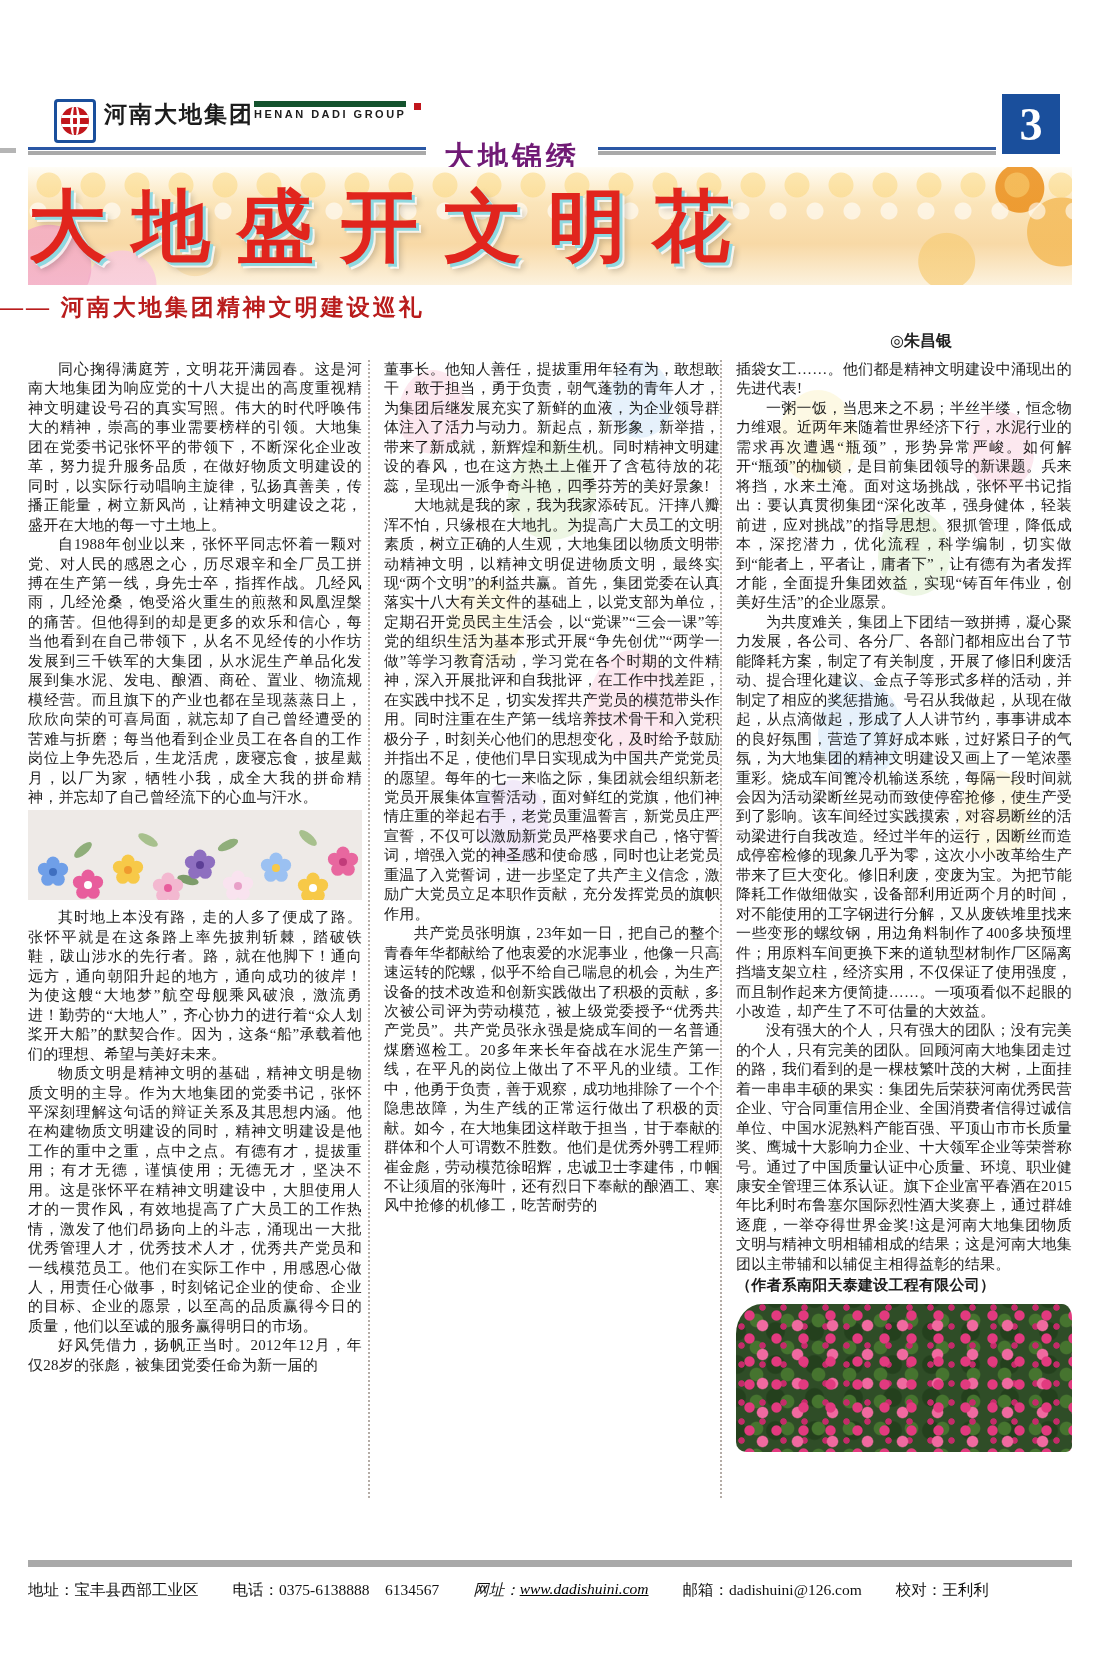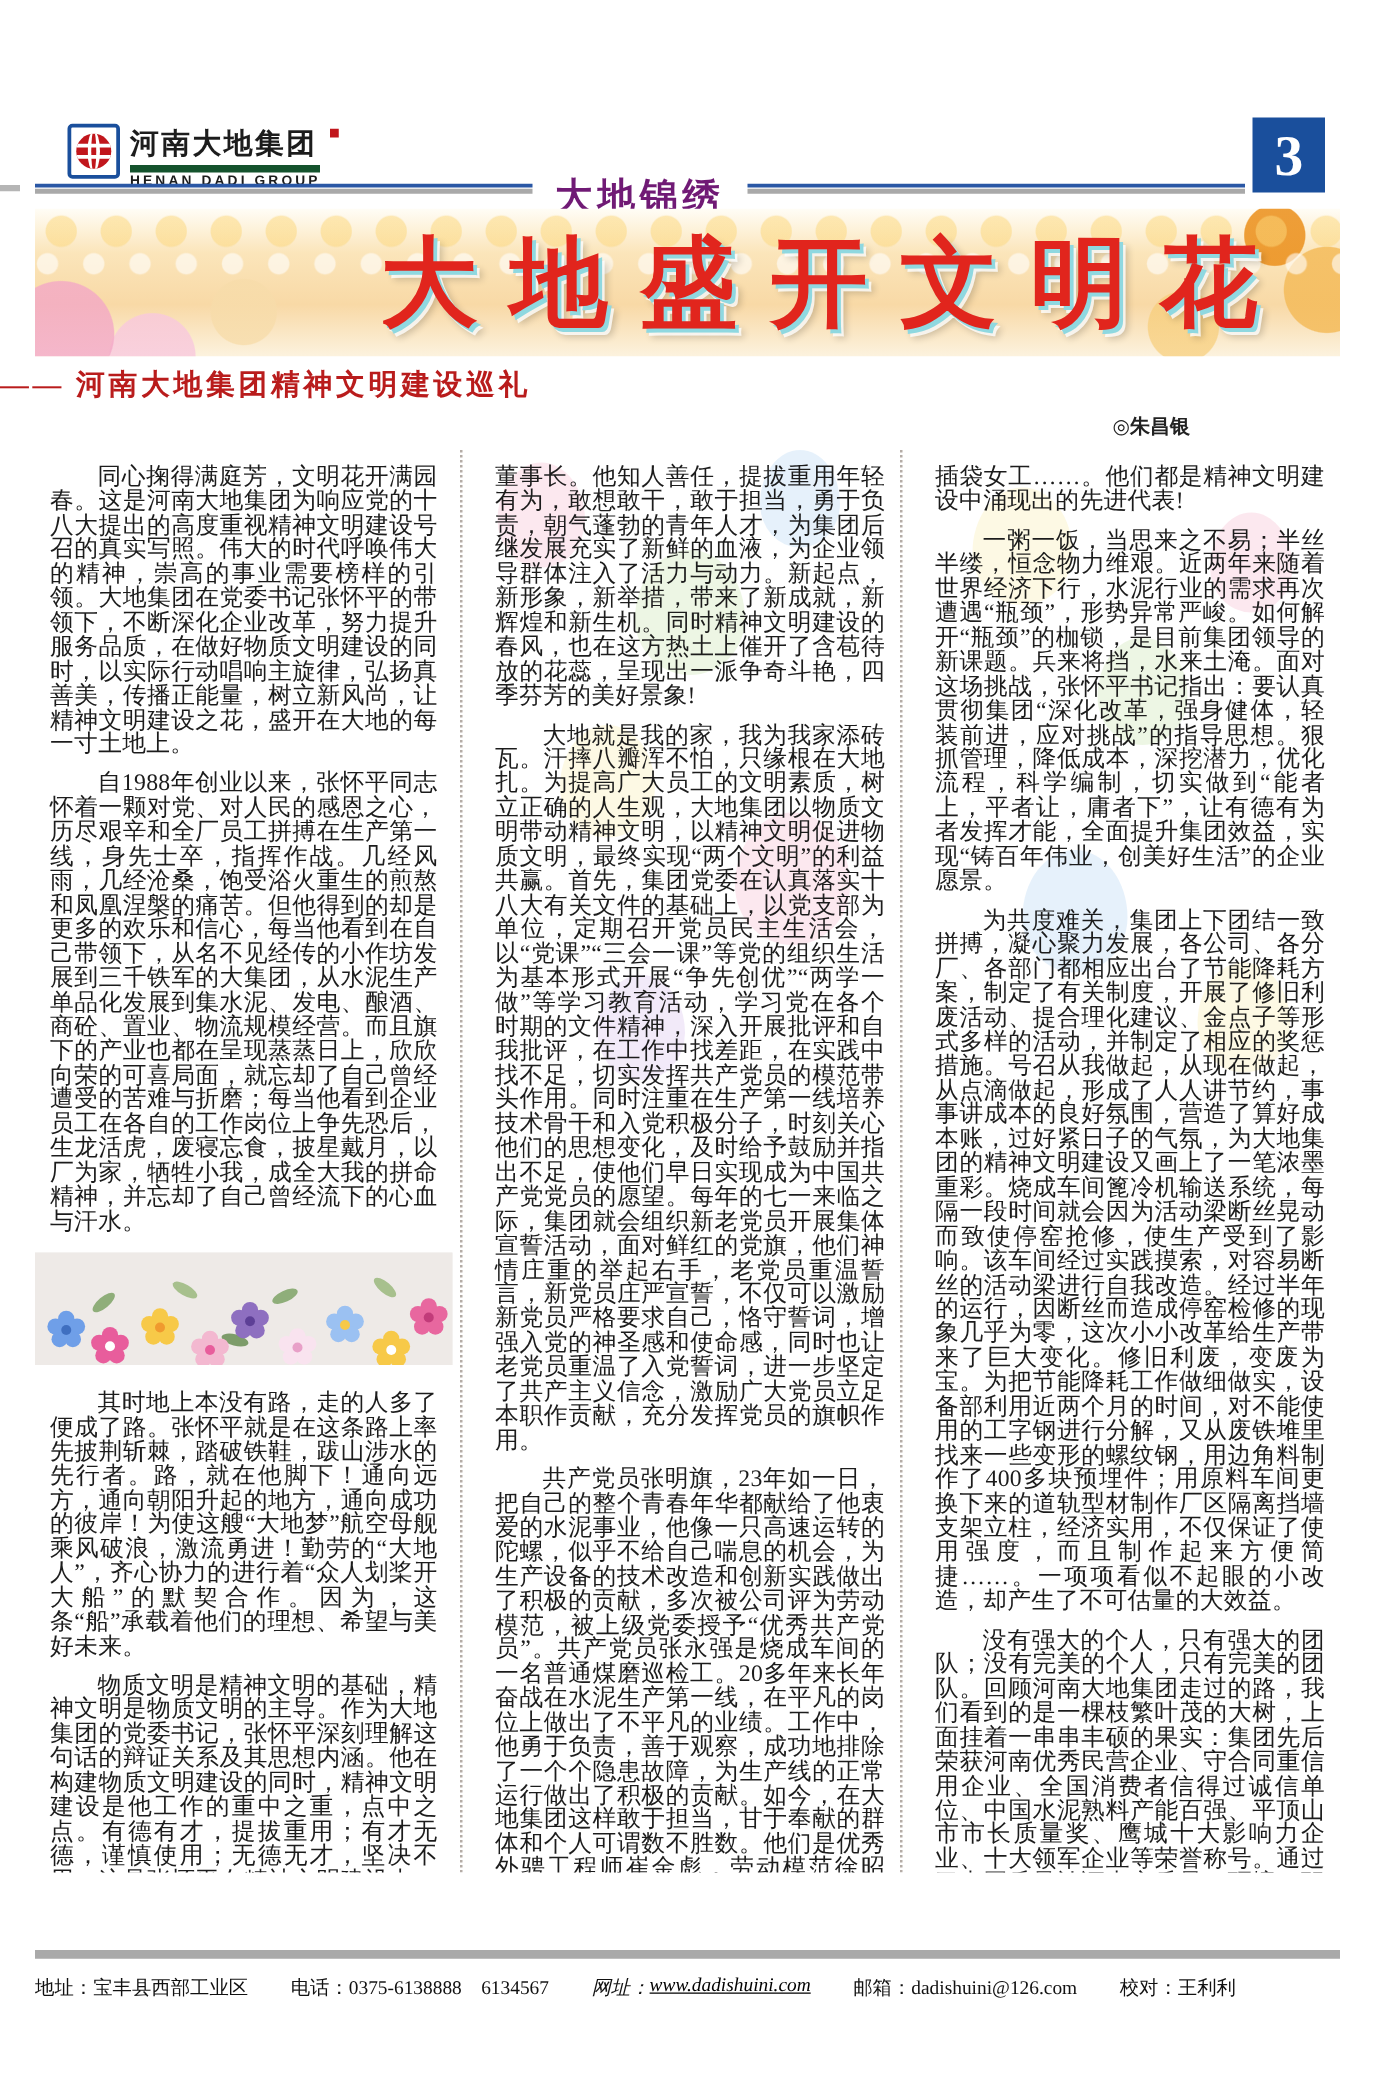--- a/index.html
+++ b/index.html
@@ -6,21 +6,21 @@
   #page{position:relative;width:1100px;height:1673px;background:#ffffff;overflow:hidden;
         font-family:"Liberation Serif","DejaVu Serif",serif;color:#1c1c1c;}
 
   
   .masthead-logo{position:absolute;left:54px;top:99px;display:flex;align-items:flex-start;gap:8px;}
   .logo-mark{width:42px;height:44px;border:3px solid #1a4f9c;border-radius:4px;background:#fff;
              display:flex;align-items:center;justify-content:center;box-sizing:border-box;}
   .globe{width:28px;height:28px;border-radius:50%;background:#c1161c;position:relative;overflow:hidden;}
   .globe::before{content:"";position:absolute;left:0;right:0;top:8px;height:3px;background:#fff;box-shadow:0 9px 0 #fff;}
   .globe::after{content:"";position:absolute;top:-2px;bottom:-2px;left:9px;width:10px;border-left:3px solid #fff;border-right:3px solid #fff;border-radius:50%;box-sizing:border-box;}
-  .logo-text{display:flex;flex-direction:column;}
+  .logo-text{display:flex;flex-direction:row;}
   .org-cn{font-size:23px;font-weight:bold;letter-spacing:2px;font-family:"Liberation Sans",sans-serif;}
   .org-en{font-size:11px;font-weight:bold;letter-spacing:2.5px;border-top:6px solid #14532d;margin-top:2px;padding-top:1px;
           font-family:"Liberation Sans",sans-serif;}
   .logo-reddot{width:7px;height:7px;background:#c1161c;margin-top:4px;}
 
   .edge-tick{position:absolute;left:0;top:148px;width:16px;height:5px;background:#b5b5b5;}
 
   
   .rule-row{position:absolute;left:28px;top:138px;width:968px;height:26px;display:flex;align-items:center;}
   .rule-seg{flex:1;height:8px;border-top:3px solid #2a57a5;border-bottom:4px solid #a9a9a9;box-sizing:border-box;}
@@ -37,36 +37,36 @@
           radial-gradient(circle at 99% 55%, rgba(244,187,90,.85) 0 34px, rgba(244,187,90,0) 35px),
           radial-gradient(circle at 88% 80%, rgba(247,205,120,.7) 0 28px, rgba(247,205,120,0) 29px),
           radial-gradient(circle at 2% 85%, rgba(243,168,198,.8) 0 42px, rgba(243,168,198,0) 43px),
           radial-gradient(circle at 9% 100%, rgba(248,200,221,.8) 0 34px, rgba(248,200,221,0) 35px),
           radial-gradient(circle at 16% 70%, rgba(247,220,170,.8) 0 26px, rgba(247,220,170,0) 27px),
           linear-gradient(180deg,#fffdf6 0%,#fbe5ba 30%,#f8d9a6 65%,#fcf2de 100%);}
   .bokeh{position:absolute;left:0;top:0;width:100%;height:64px;opacity:.8;
          background-image:radial-gradient(circle at 21px 18px, rgba(251,214,122,.65) 0 12px, rgba(251,214,122,0) 13px),
                           radial-gradient(circle at 10px 44px, rgba(255,255,255,.75) 0 8px, rgba(255,255,255,0) 9px);
          background-size:44px 62px,37px 58px;}
-  .headline-title{position:absolute;left:0;right:40px;top:8px;text-align:right;
+  .headline-title{position:absolute;left:0;right:40px;top:8px;text-align:left;
           font-size:78px;font-weight:bold;color:#e1251d;letter-spacing:26px;white-space:nowrap;
           font-family:"DejaVu Serif",serif;
           text-shadow:3px 3px 0 #8fd8e0, 5px 5px 0 rgba(255,255,255,.8), 7px 7px 6px rgba(0,0,0,.18);}
   .subtitle{position:absolute;left:0;top:292px;width:1100px;text-align:left;font-size:23px;font-weight:bold;
             letter-spacing:3px;color:#b91c1c;}
   .author{position:absolute;left:0;top:331px;width:952px;text-align:right;font-size:16px;font-weight:bold;color:#222;}
 
   
   .article{position:absolute;left:28px;top:360px;width:1044px;height:1138px;display:flex;overflow:hidden;}
   .balloons{position:absolute;left:330px;top:-10px;width:714px;height:620px;pointer-events:none;}
   .balloon{position:absolute;border-radius:50% 50% 50% 50%/55% 55% 45% 45%;opacity:.38;}
   .col{position:relative;z-index:1;box-sizing:border-box;}
   .col1{width:340px;padding-right:6px;}
   .col2,.col3{width:352px;border-left:2px dotted #b4aca6;padding-left:14px;}
-  .col p{margin:12px;font-size:19px;line-height:19.45px;letter-spacing:.25px;text-align:justify;
+  .col p{margin:0;font-size:15px;line-height:19.45px;letter-spacing:.25px;text-align:justify;
          text-indent:2em;}
   .col p.noindent{text-indent:0;}
   .byline{font-weight:bold;text-indent:0 !important;text-align:right;padding-right:4px;margin-top:2px !important;}
 
   .flower-band{width:334px;height:90px;margin:3px 0 4px 0;background:#eeeae7;}
   .flower-photo{width:336px;height:148px;margin-top:8px;border-radius:26px 10px 6px 10px/30px 14px 6px 10px;
         background-color:#2f4d27;
         background-image:
           radial-gradient(circle, #e23a7f 26%, rgba(0,0,0,0) 32%),
           radial-gradient(circle, #f06aa0 22%, rgba(0,0,0,0) 28%),

